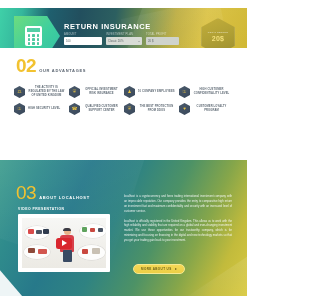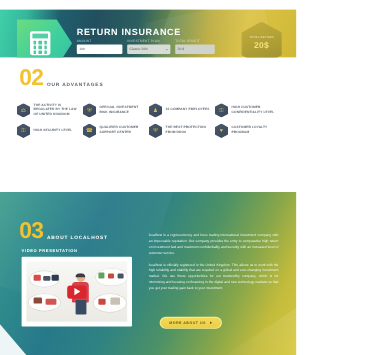--- a/index.html
+++ b/index.html
@@ -89,21 +89,21 @@
     box-shadow: 0 0 0 1px rgba(255,255,255,0.10) inset;
   }
   .badge-label {
     font-size: 2.3px; color: rgba(255,255,255,0.75); letter-spacing: 0.25px;
     text-transform: uppercase; margin-bottom: 1.5px;
   }
   .badge-value { font-size: 7px; font-weight: bold; color: #f3e07a; letter-spacing: 0.3px; }
 
   
   .adv-section {
-    position: absolute; left: 0; top: 48px; width: 247px; height: 112px; background: #fff;
+    position: absolute; left: 0; top: 48px; width: 247px; height: 112px; background: #fff; text-align: center;
   }
   .sec-head { position: absolute; left: 16px; top: 10px; display: flex; align-items: flex-end; }
   .sec-num {
     font-size: 19px; font-weight: bold; color: #f2c230; line-height: 0.85; letter-spacing: -0.5px;
   }
   .sec-name {
     font-size: 4px; font-weight: bold; color: #5a6470; letter-spacing: 0.7px;
     margin-left: 3px; margin-bottom: 1.5px; text-transform: uppercase;
   }
 
@@ -149,21 +149,21 @@
     clip-path: polygon(0 100%, 0 30%, 52% 100%);
   }
   .about-green-wedge {
     position: absolute; right: -10px; bottom: -14px; width: 90px; height: 60px;
     background: linear-gradient(200deg, rgba(255,255,255,0.12), rgba(255,255,255,0));
     clip-path: polygon(100% 0, 100% 100%, 0 100%);
   }
 
   .about-head { position: absolute; left: 16px; top: 25px; display: flex; align-items: flex-end; }
   .about-num {
-    font-size: 19px; font-weight: bold; color: #f2c230; line-height: 0.85; letter-spacing: -0.5px;
+    font-size: 19px; font-weight: normal; color: #f2c230; line-height: 0.85; letter-spacing: -0.5px;
   }
   .about-name {
     font-size: 4px; font-weight: bold; color: #ffffff; letter-spacing: 0.7px;
     margin-left: 3px; margin-bottom: 1.5px; text-transform: uppercase;
   }
 
   .video-label {
     position: absolute; left: 18px; top: 47px;
     font-size: 3.4px; font-weight: bold; color: #ffffff; letter-spacing: 0.5px;
     text-transform: uppercase;

